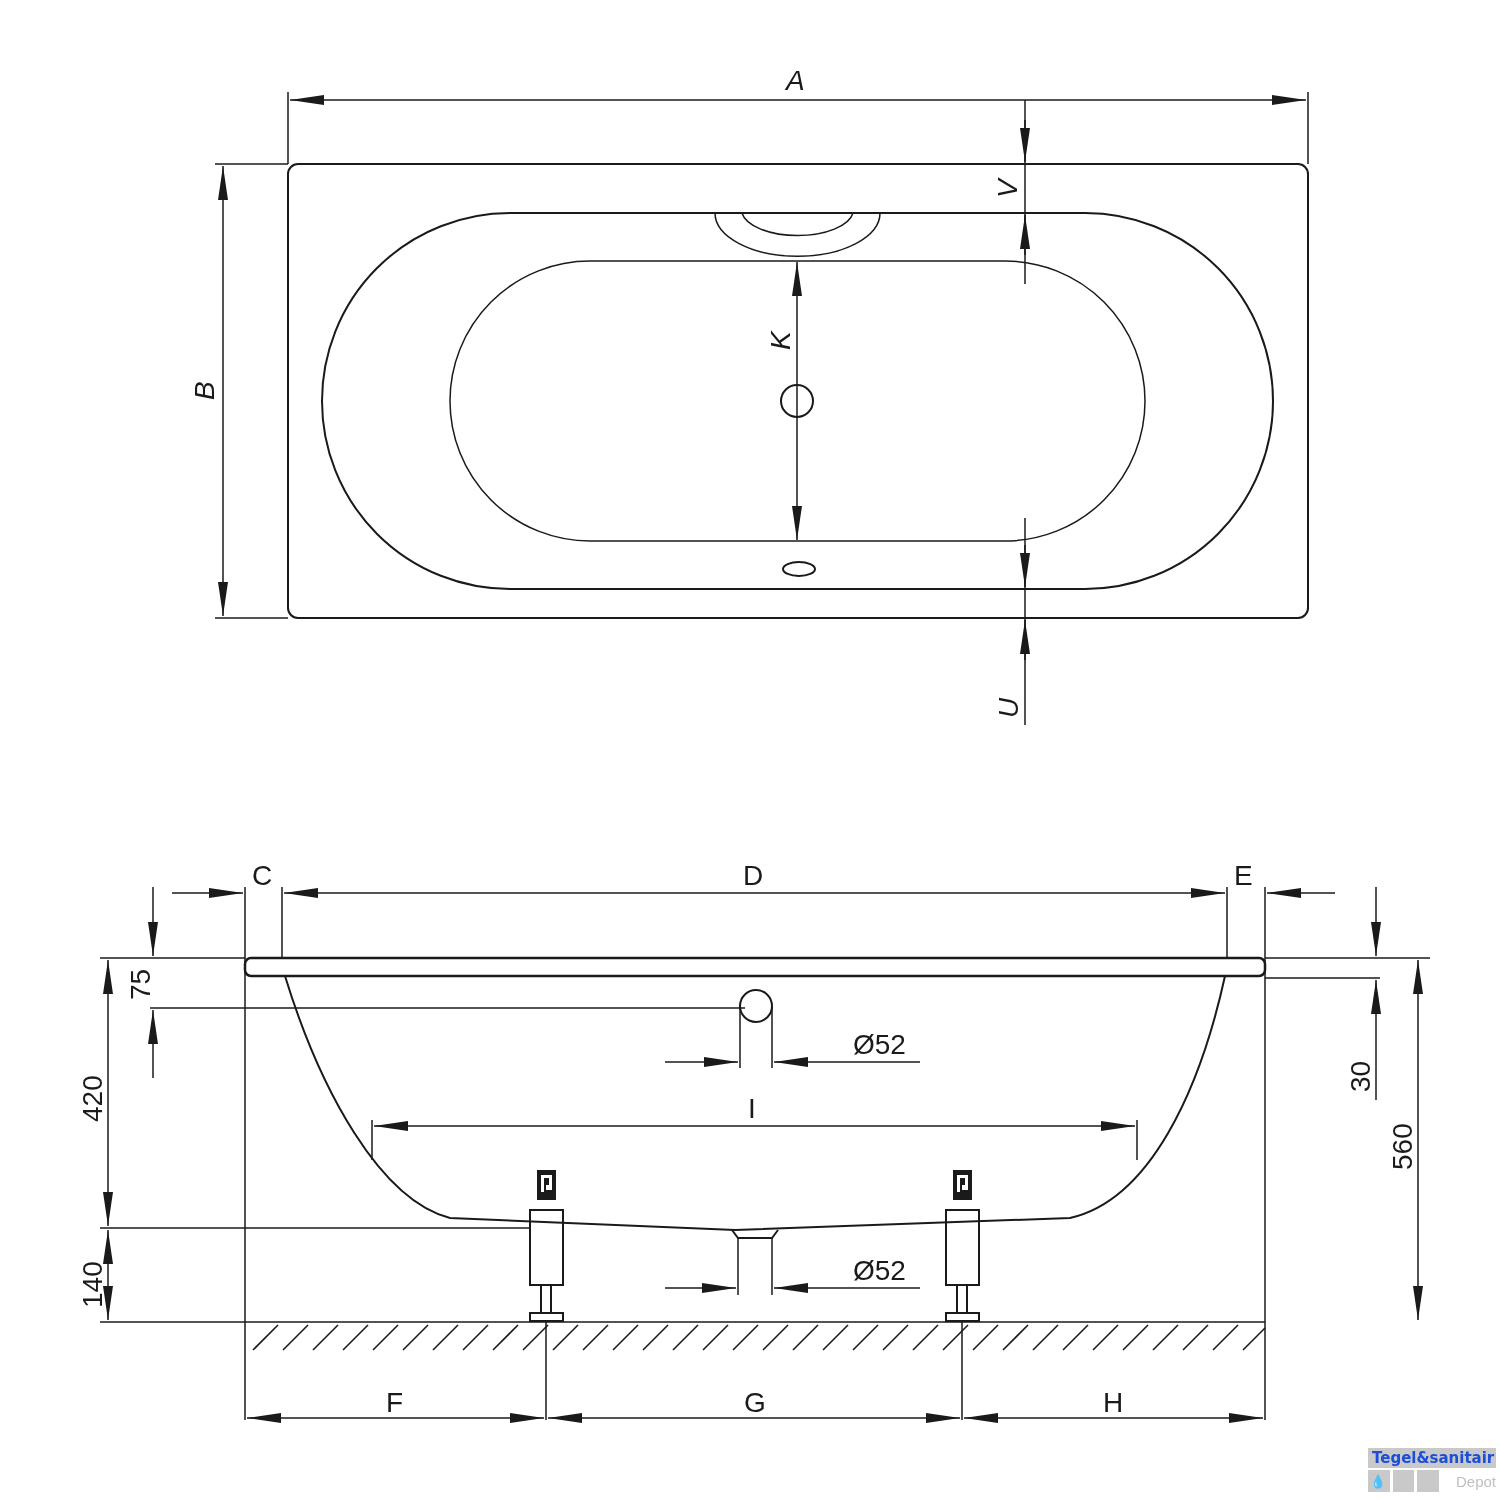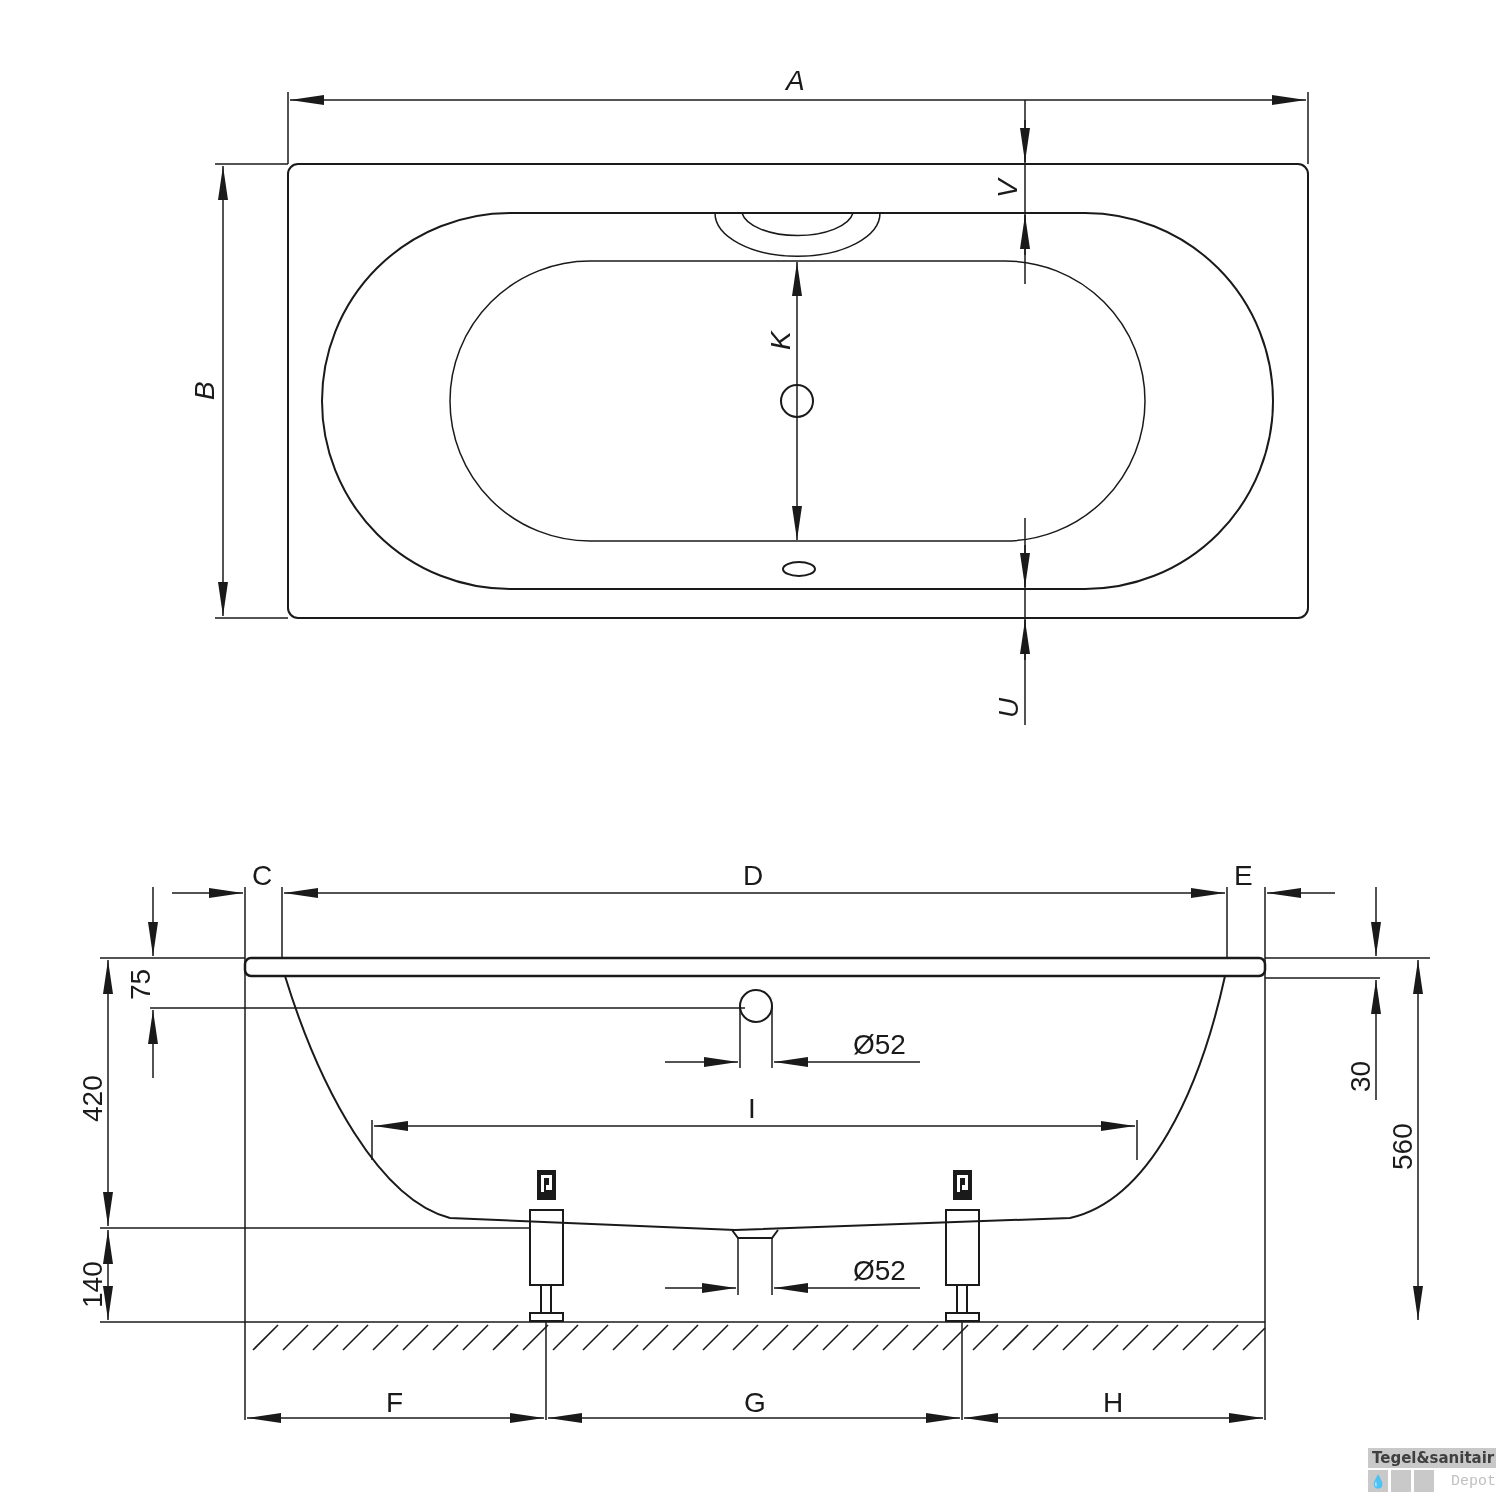--- a/index.html
+++ b/index.html
@@ -5,24 +5,24 @@
   html, body { margin:0; padding:0; background:#ffffff; }
   body { width:1500px; height:1500px; position:relative; overflow:hidden; font-family:"Liberation Sans", sans-serif; }
   svg { position:absolute; left:0; top:0; }
   .ln { stroke:#1a1a1a; stroke-width:2; fill:none; }
   .thin { stroke:#1a1a1a; stroke-width:1.5; fill:none; }
   .thick { stroke:#1a1a1a; stroke-width:2.5; fill:none; }
   .lbl { font-family:"Liberation Sans", sans-serif; font-size:28px; fill:#1a1a1a; }
   .lbl-i { font-family:"Liberation Sans", sans-serif; font-size:28px; fill:#1a1a1a; font-style:italic; }
   .hatch { stroke:#1a1a1a; stroke-width:1.6; }
   .wm { position:absolute; left:1368px; top:1448px; width:128px; }
-  .wm-top { background:#c9c9c9; color:#404040; font-weight:bold; font-size:15px; padding:1px 4px; font-family:"DejaVu Sans", sans-serif; white-space:nowrap; }
+  .wm-top { background:#c9c9c9; color:#1d4ed8; font-weight:bold; font-size:15px; padding:1px 4px; font-family:"DejaVu Sans", sans-serif; white-space:nowrap; }
   .wm-bot { display:flex; align-items:center; gap:3px; margin-top:2px; }
   .wm-sq { width:22px; height:22px; background:#c9c9c9; color:#fff; font-size:13px; display:flex; align-items:center; justify-content:center; }
-  .wm-depot { color:#c0c0c0; font-size:15px; margin-left:14px; font-family:Liberation Mono, monospace; }
+  .wm-depot { color:#c0c0c0; font-size:15px; margin-left:14px; font-family:Liberation Sans, sans-serif; }
 </style>
 </head>
 <body>
 
 <svg width="1500" height="1500" viewBox="0 0 1500 1500">
   <defs>
     <marker id="ah" viewBox="0 0 20 8" refX="20" refY="4" markerWidth="20" markerHeight="8" orient="auto-start-reverse" markerUnits="userSpaceOnUse">
       <path d="M0,0 L20,4 L0,8 Z" fill="#1a1a1a"></path>
     </marker>
     <marker id="ahl" viewBox="0 0 34 10" refX="34" refY="5" markerWidth="34" markerHeight="10" orient="auto-start-reverse" markerUnits="userSpaceOnUse">

